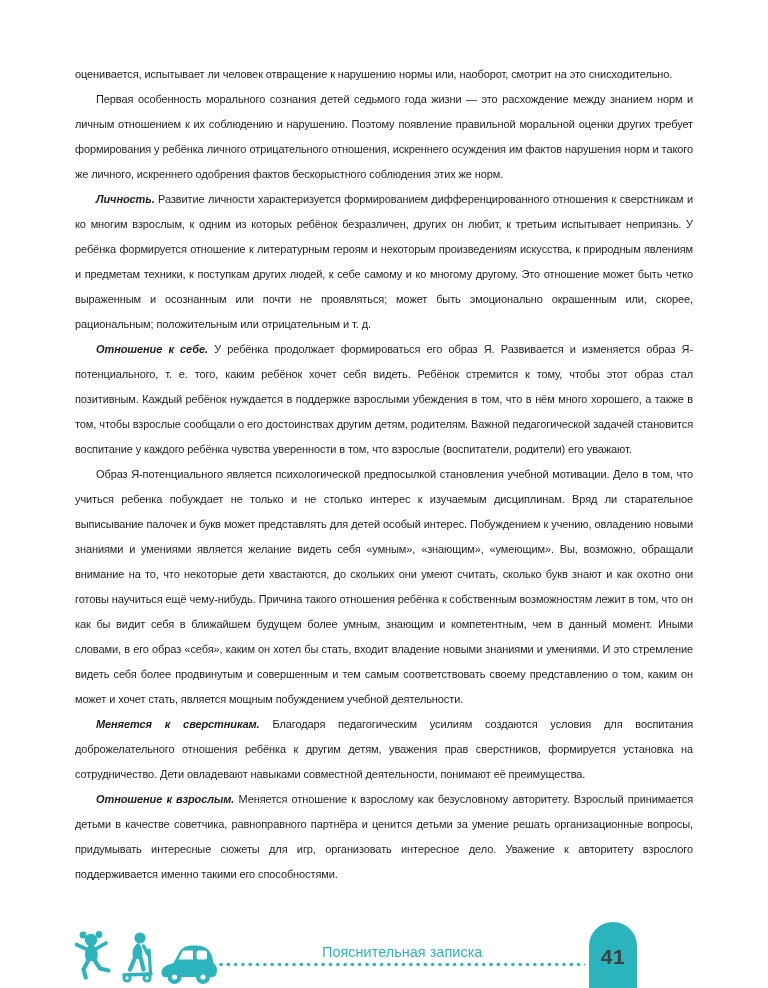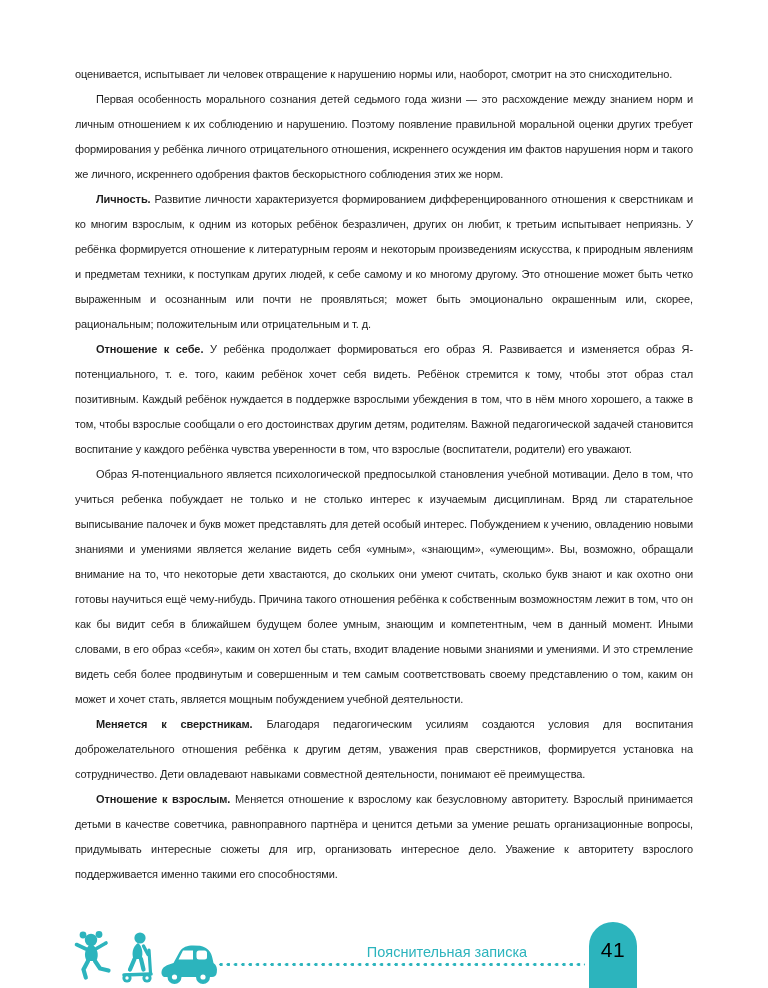--- a/index.html
+++ b/index.html
@@ -17,58 +17,58 @@
     top: 62px;
     width: 618px;
     color: #1d1d1d;
     font-size: 11px;
     line-height: 25px;
     text-align: justify;
     letter-spacing: -0.1px;
   }
   .text-block p { margin: 0; text-indent: 21px; }
   .text-block p.no-indent { text-indent: 0; }
-  .lead { font-weight: bold; }
+  .lead { font-weight: bold; font-style: italic; }
   
   .footer-icon { position: absolute; }
   .dotted-line {
     position: absolute;
     left: 219px;
     top: 962px;
     width: 366px;
     height: 5px;
     background-image: radial-gradient(circle at 2px 2.5px, #2cb4bd 1.5px, rgba(0,0,0,0) 1.9px);
     background-size: 7.3px 5px;
     background-repeat: repeat-x;
   }
   .footer-label {
     position: absolute;
     left: 322px;
     top: 944px;
     width: 250px;
-    text-align: center;
+    text-align: left;
     color: #2cb4bd;
     font-size: 14.5px;
   }
   .page-tab {
     position: absolute;
     left: 589px;
     top: 922px;
     width: 48px;
     height: 66px;
     background: #2cb4bd;
     border-radius: 24px 24px 0 0;
     text-align: center;
   }
   .page-tab .num {
     display: block;
-    margin-top: 16px;
-    color: #000000;
+    margin-top: 23px;
+    color: #404040;
     font-size: 21px;
-    font-weight: normal;
+    font-weight: bold;
     letter-spacing: 0.5px;
   }
 </style>
 </head>
 <body>
 
 <div class="page">
 
   <div class="text-block">
     <p class="no-indent"><span>оценивается, испытывает ли человек отвращение к нарушению нормы или, наоборот, смотрит на это снисходительно.</span></p>

